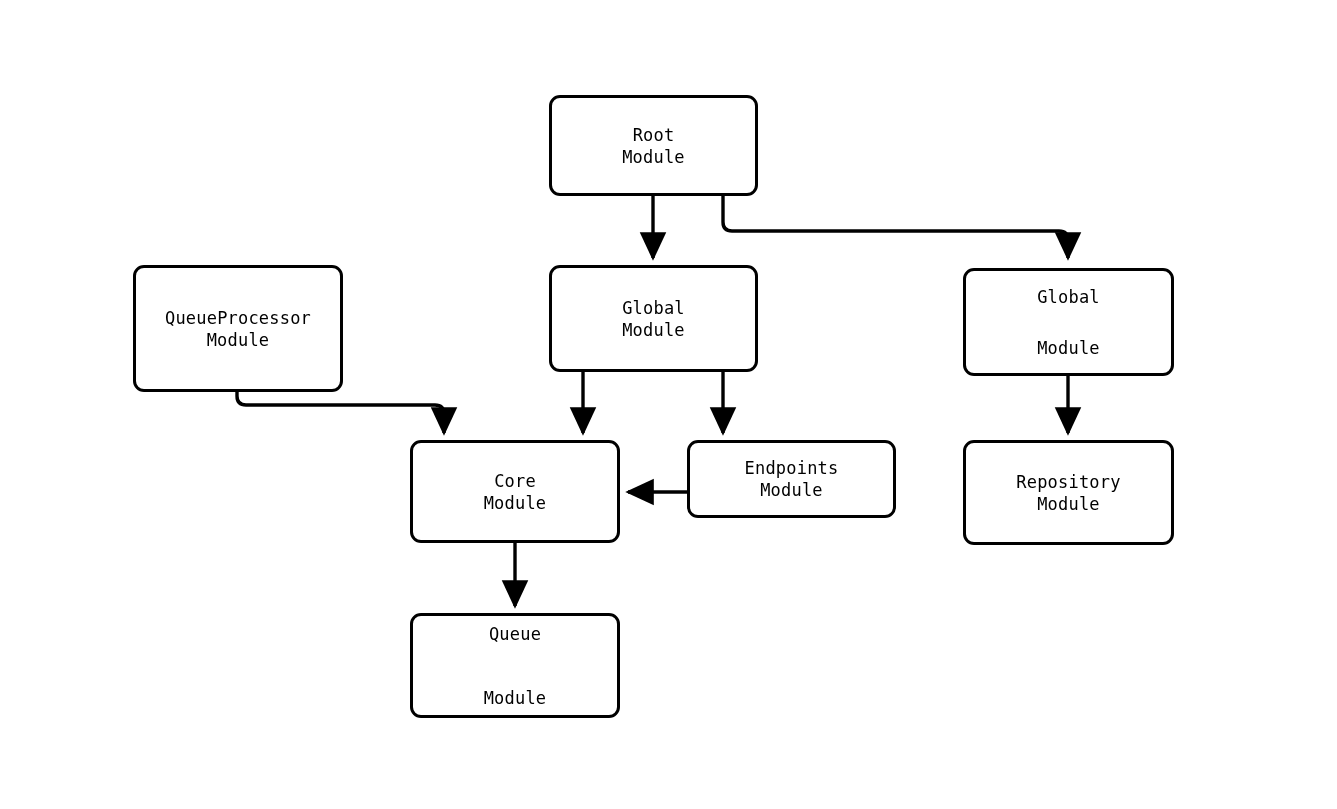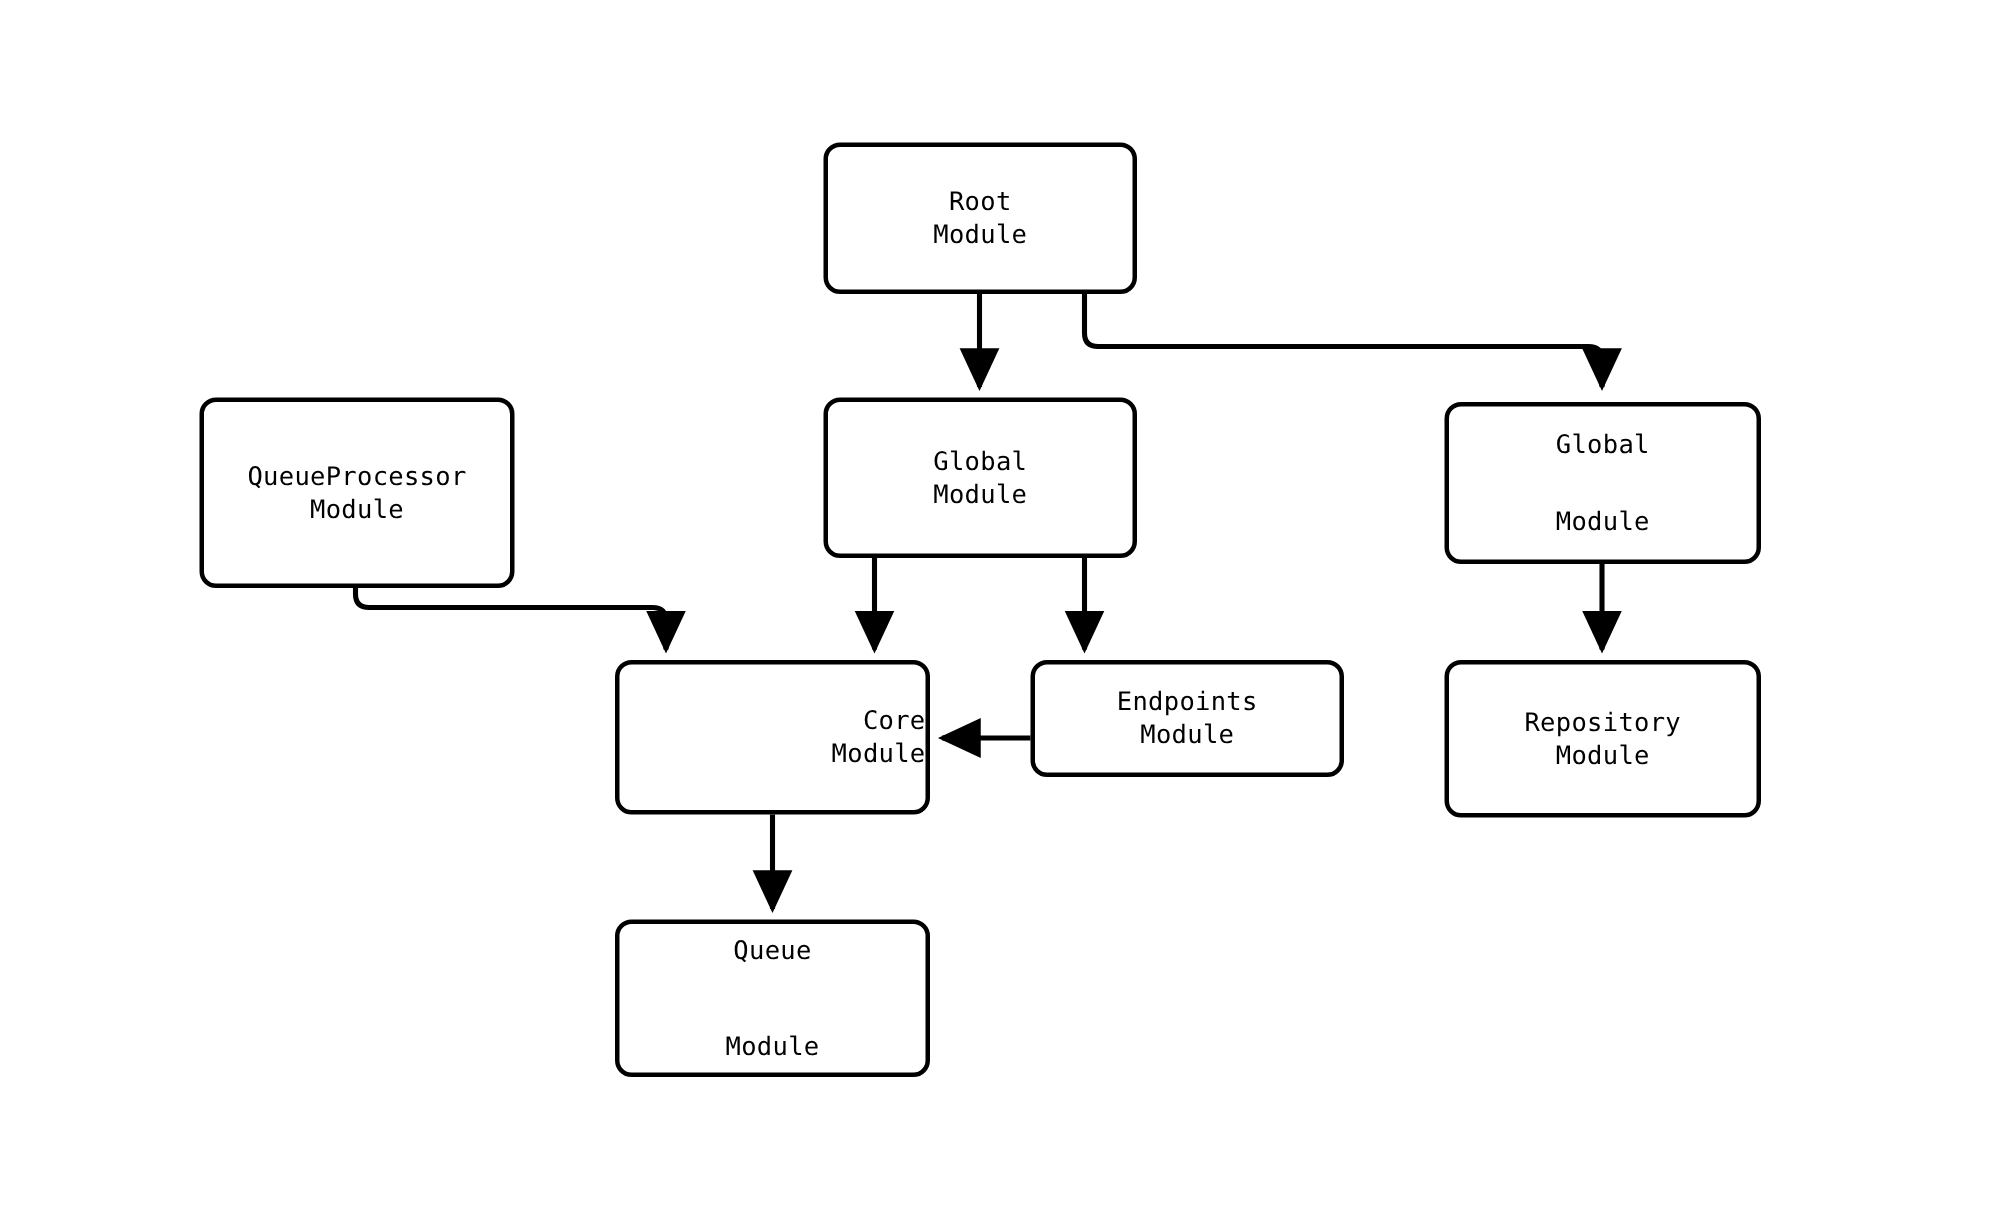--- a/index.html
+++ b/index.html
@@ -94,21 +94,21 @@
   <div class="node" style="left:549px; top:265px; width:209px; height:107px;">
     <div class="node-line">Global</div>
     <div class="node-line">Module</div>
   </div>
 
   <div class="node" style="left:963px; top:268px; width:211px; height:108px;gap:29px;">
     <div class="node-line">Global</div>
     <div class="node-line">Module</div>
   </div>
 
-  <div class="node" style="left:410px; top:440px; width:210px; height:103px;align-items:flex-end;">
+  <div class="node" style="left:410px; top:440px; width:210px; height:103px;">
     <div class="node-line">Core</div>
     <div class="node-line">Module</div>
   </div>
 
   <div class="node" style="left:687px; top:440px; width:209px; height:78px;">
     <div class="node-line">Endpoints</div>
     <div class="node-line">Module</div>
   </div>
 
   <div class="node" style="left:963px; top:440px; width:211px; height:105px;">

